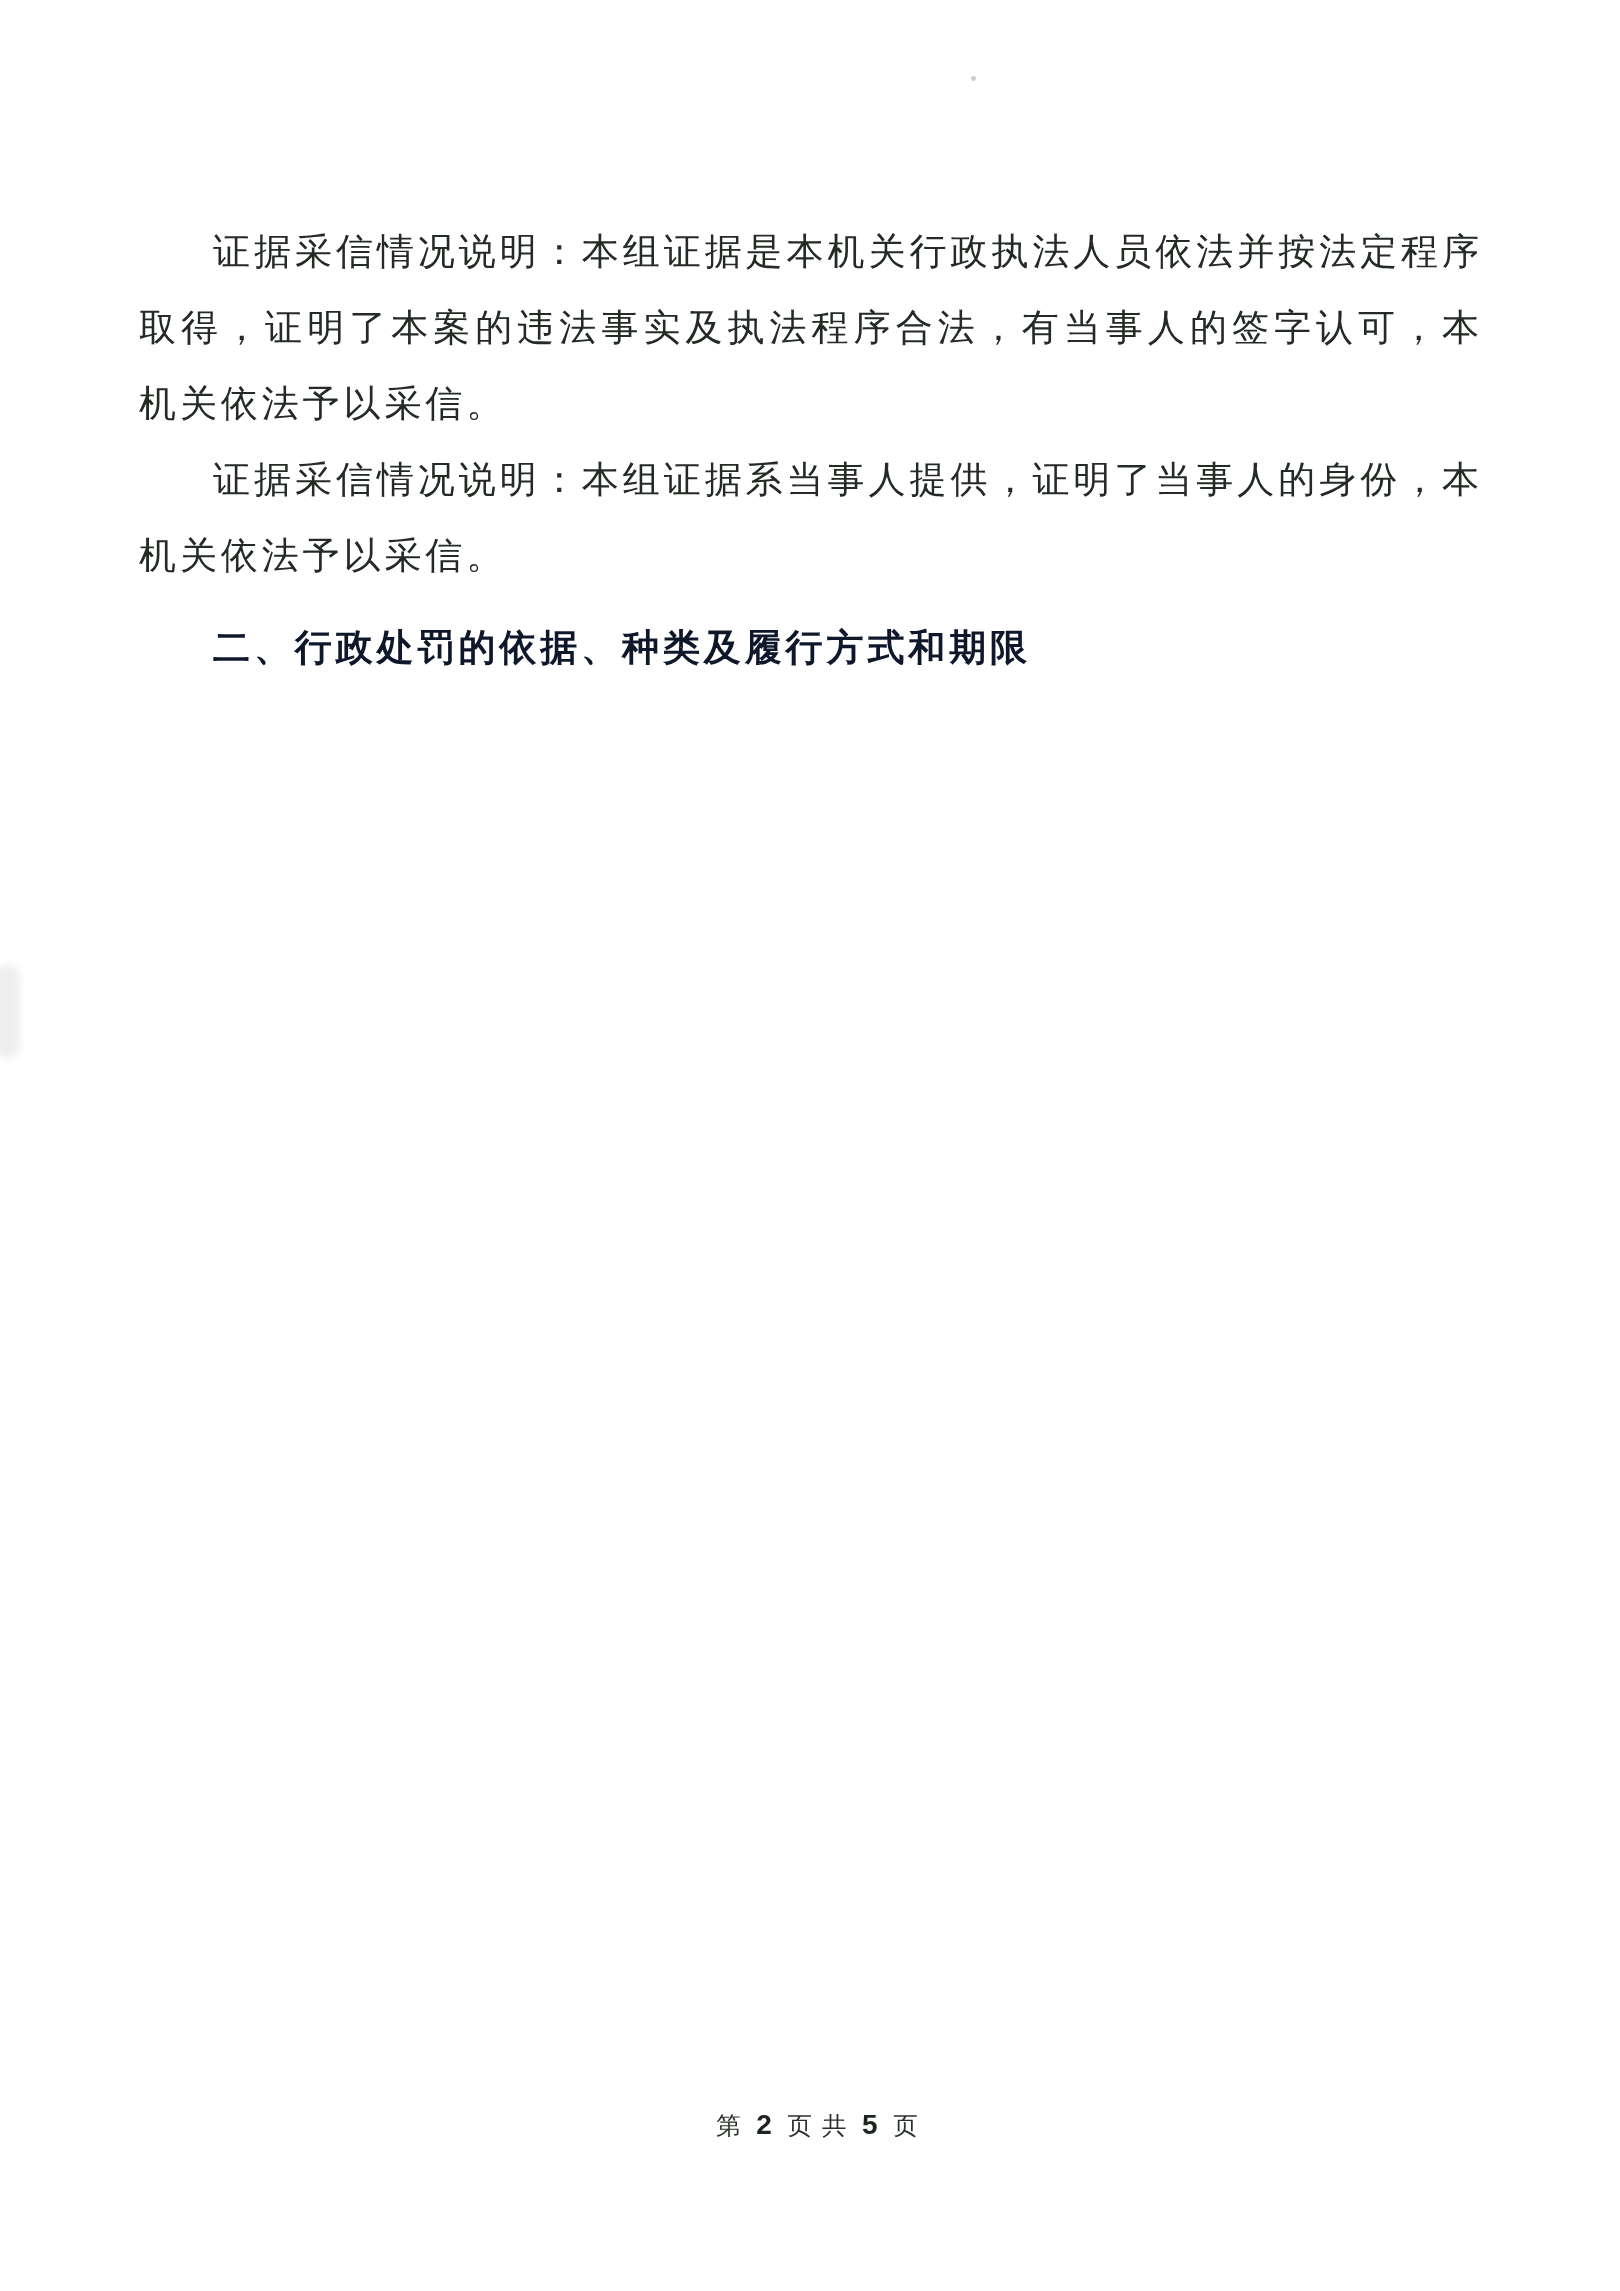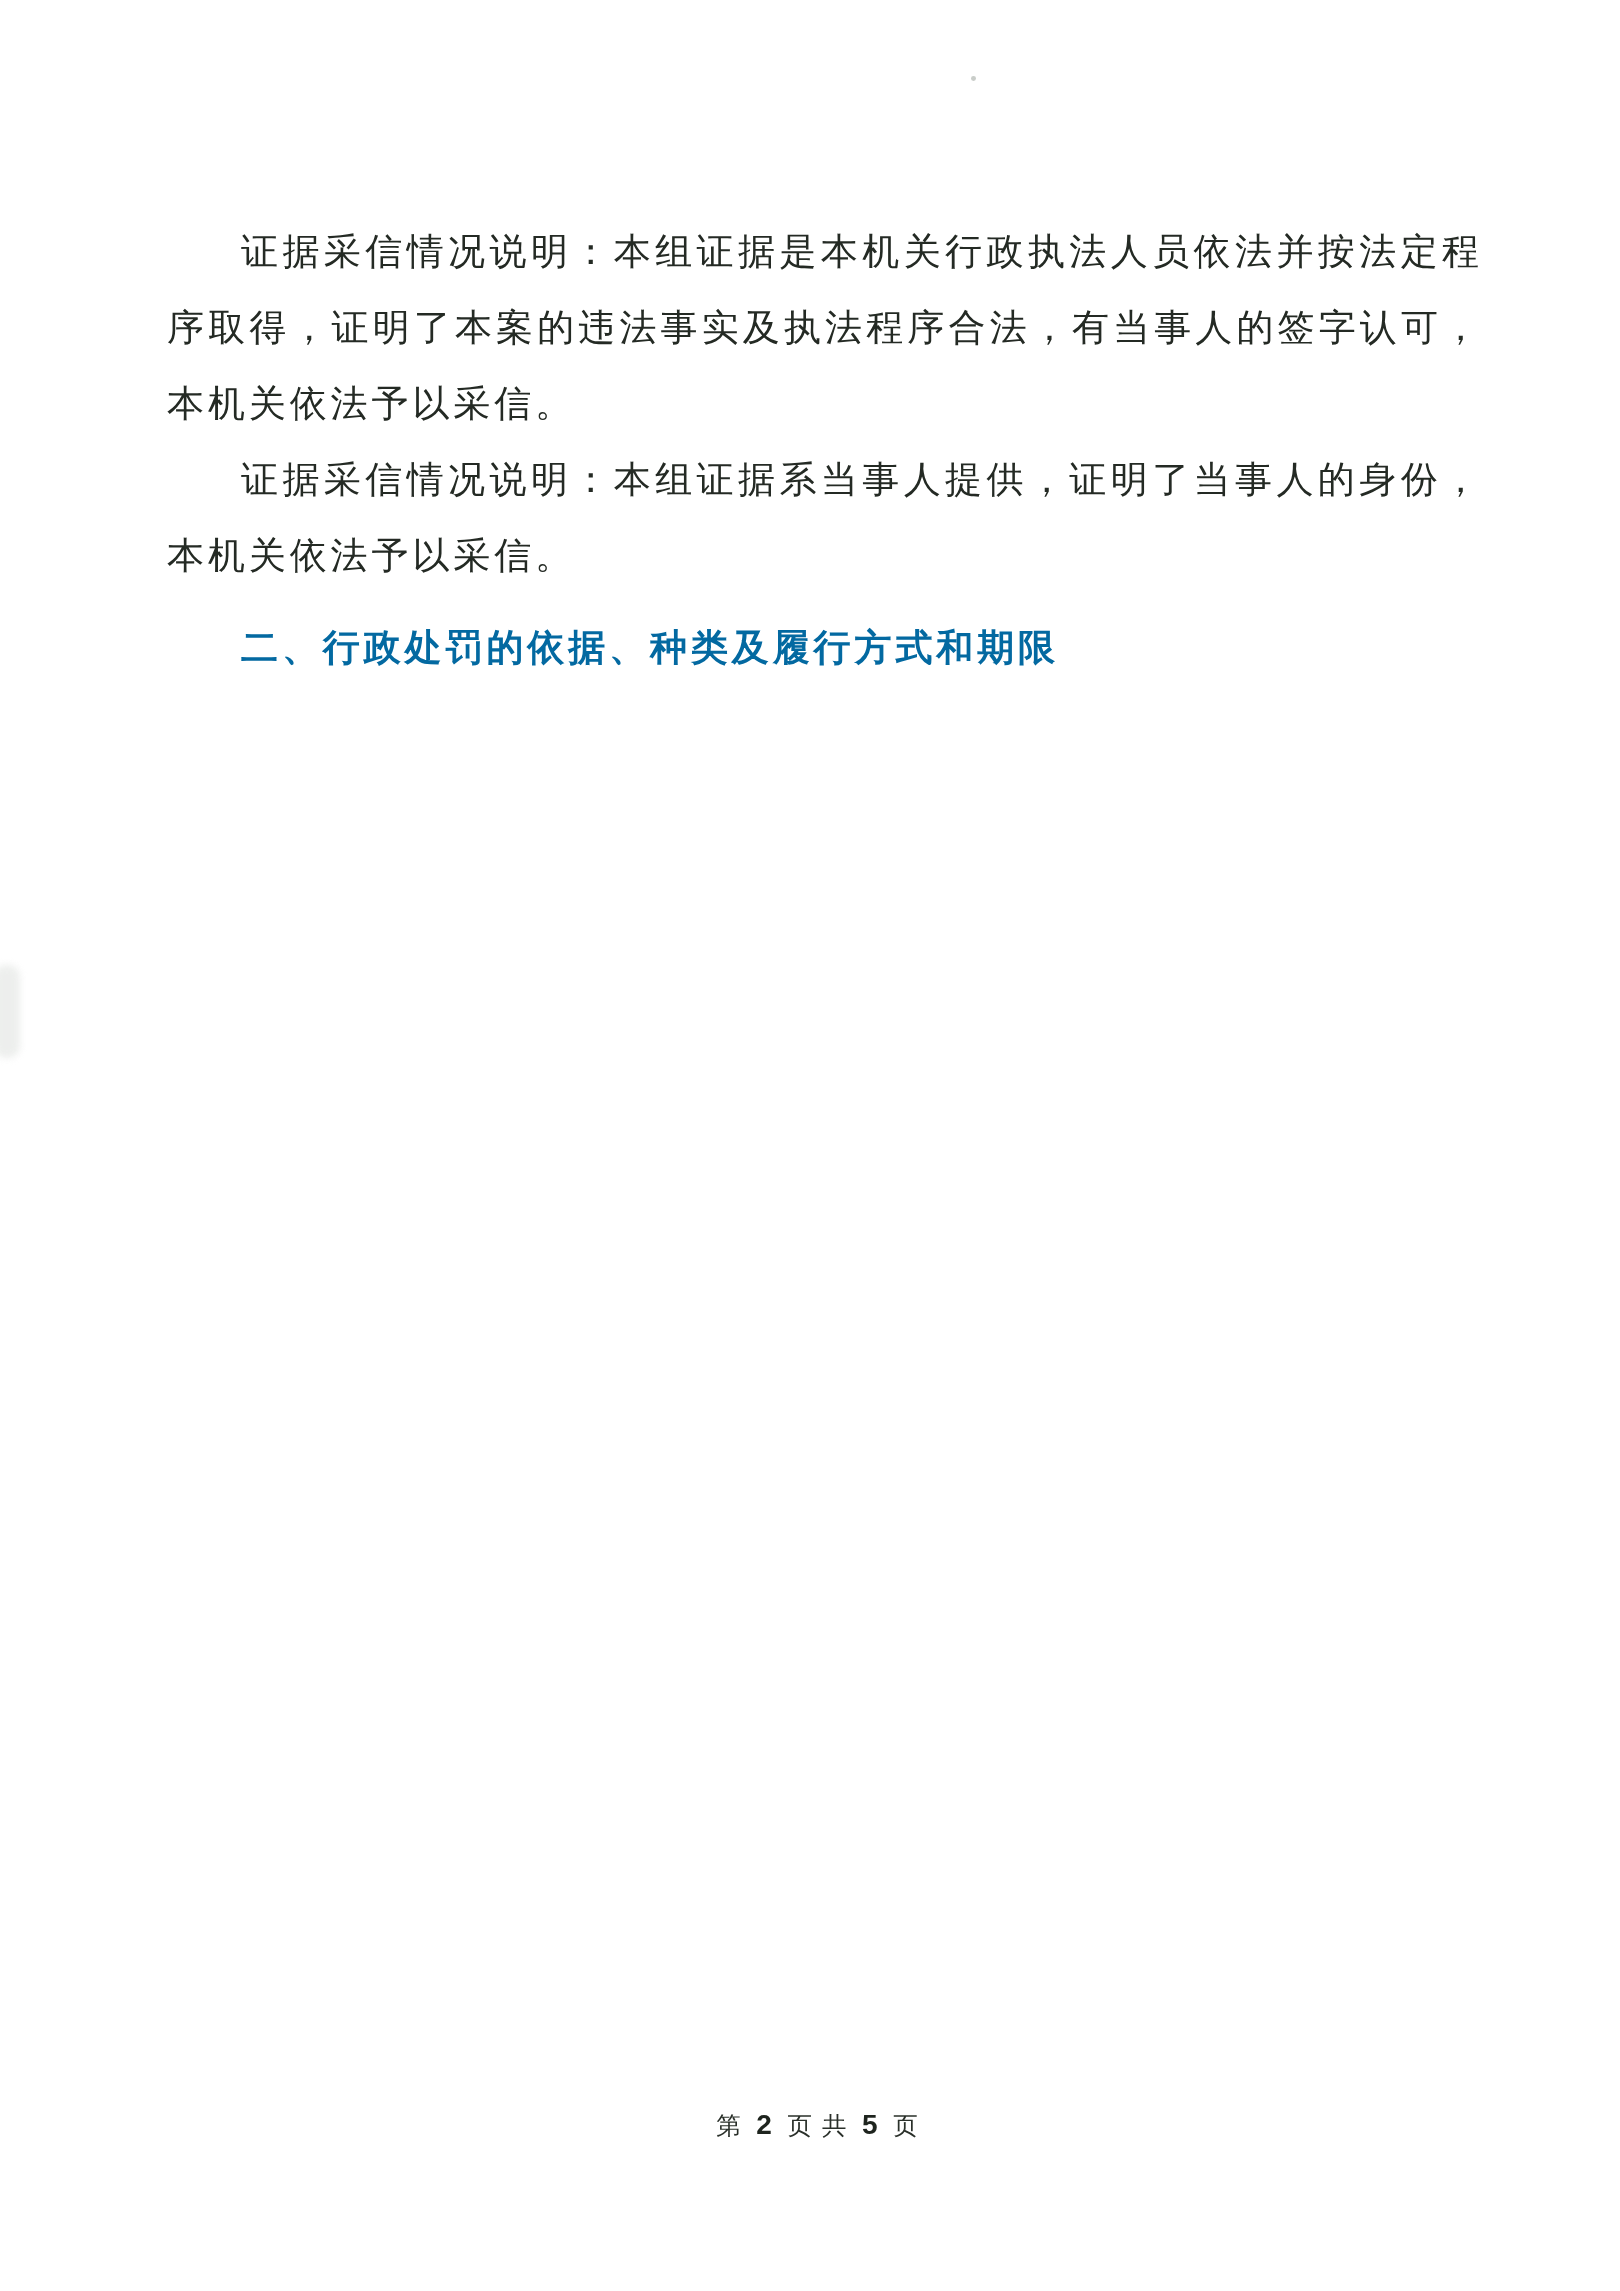--- a/index.html
+++ b/index.html
@@ -14,37 +14,36 @@
     background: #ffffff;
     overflow: hidden;
     font-family: "Liberation Serif", "DejaVu Serif", serif;
     color: #242a24;
   }
   .content {
     position: absolute;
     left: 139px;
     right: 137px;
     top: 214px;
-    margin-left: 28px;
   }
   .body-para {
     margin: 0;
     font-size: 37px;
     line-height: 76px;
     letter-spacing: 3.9px;
     text-align: justify;
     text-indent: 2em;
     word-break: break-all;
   }
   .para-gap-sm { margin-top: 11.8px; }
   .para-gap-md { margin-top: 15.7px; }
   .para-gap-lg { margin-top: 23.5px; }
   .section-heading {
     font-weight: bold;
-    color: #0369a1;
+    color: #0f172a;
   }
   .footer {
     position: absolute;
     top: 2109px;
     left: 8px;
     width: 100%;
     text-align: center;
     font-size: 24.5px;
     color: #2a302a;
     letter-spacing: 2px;

